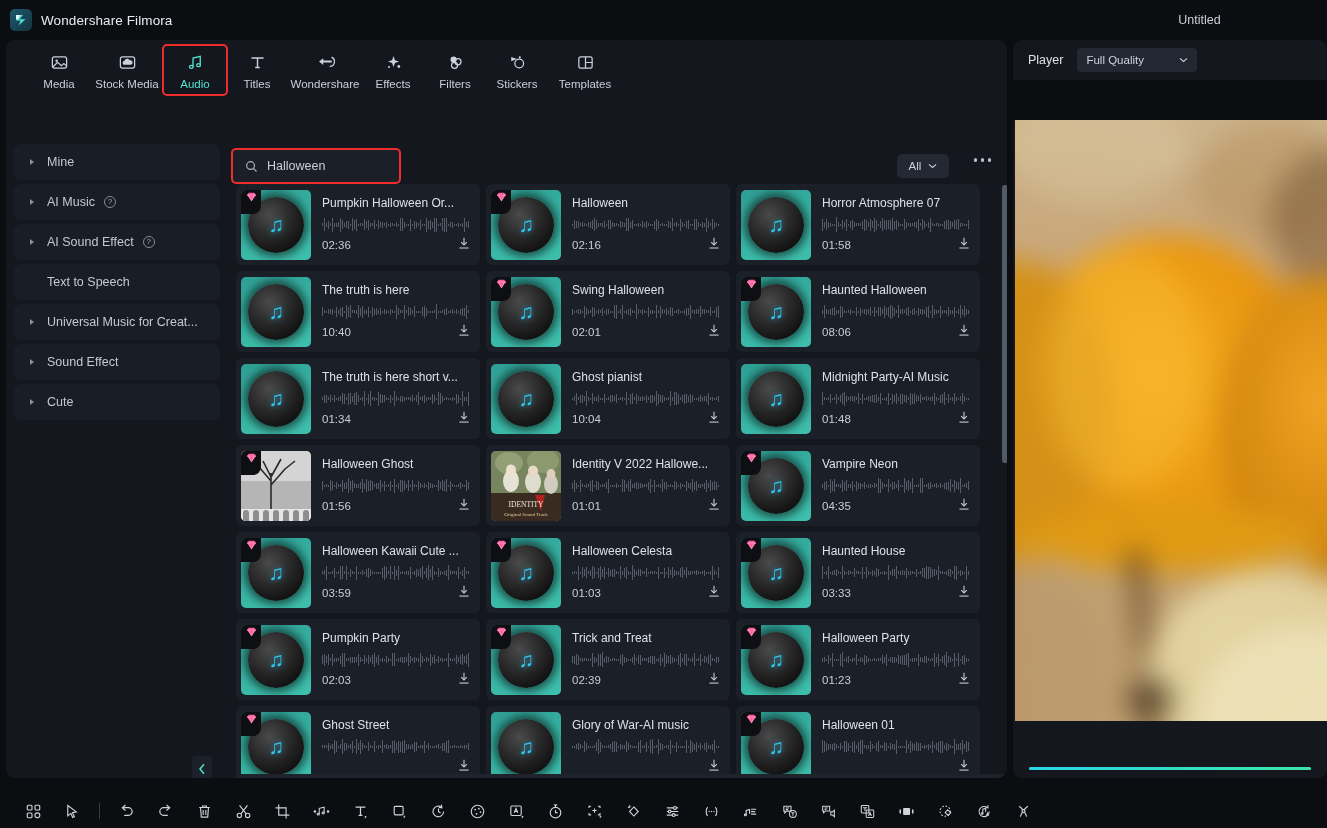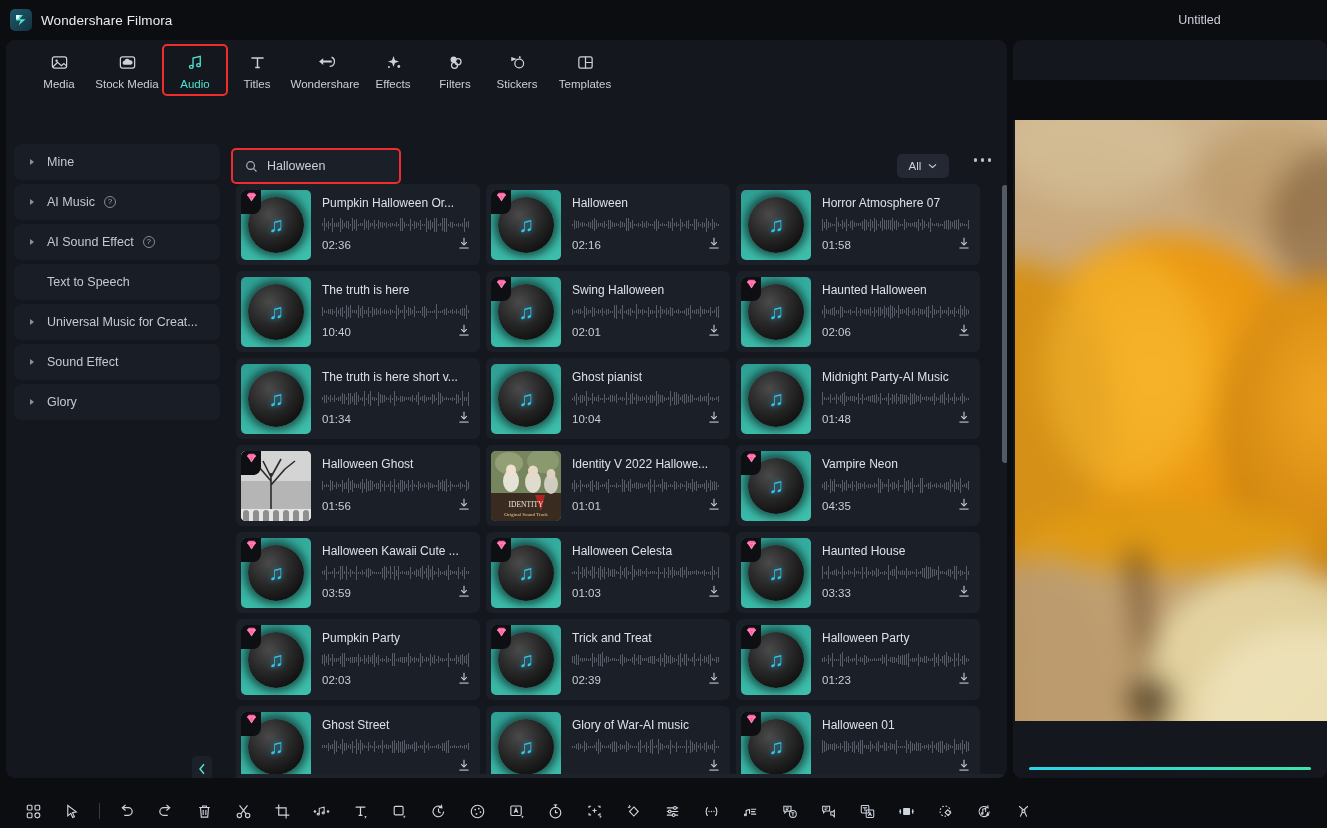--- a/index.html
+++ b/index.html
@@ -349,21 +349,21 @@
       <div class="side-item">
         <span class="caret"></span>
         <span class="side-label">Universal Music for Creat...</span>
       </div>
       <div class="side-item">
         <span class="caret"></span>
         <span class="side-label">Sound Effect</span>
       </div>
       <div class="side-item">
         <span class="caret"></span>
-        <span class="side-label">Glory</span>
+        <span class="side-label">Cute</span>
       </div>
     </div>
 
     <div class="collapse-btn">
       <svg width="8" height="12" viewBox="0 0 8 12" fill="none" stroke="#4fe3d0" stroke-width="1.5">
         <path d="M6 1.2 L2 6 L6 10.8"></path>
       </svg>
     </div>
 
     <div class="searchrow">
@@ -964,21 +964,21 @@
                 <i style="height:4px"></i>
                 <i style="height:10px"></i>
                 <i style="height:2px"></i>
                 <i style="height:5px"></i>
                 <i style="height:13px"></i>
                 <i style="height:6px"></i>
                 <i style="height:11px"></i>
                 <i style="height:6px"></i>
                 <i style="height:4px"></i>
               </div>
-              <div class="cdur">02:06</div>
+              <div class="cdur">08:06</div>
               <span class="dl">
                 <svg width="14" height="15" viewBox="0 0 15 16" fill="none" stroke="#c9cfd9" stroke-width="1.15">
                   <path d="M7.5 1.8 V9.4"></path>
                   <path d="M4.5 6.6 L7.5 9.6 L10.5 6.6"></path>
                   <path d="M2.6 12.9 H12.4"></path>
                 </svg>
               </span>
             </div>
           </div>
           <div class="card">
@@ -2473,20 +2473,31 @@
     <div class="vscroll"></div>
 
     <div class="feedback">
       
       
       
     </div>
   </div>
 
   <div class="player">
+    <div class="player-head">
+      <span class="plab">Player</span>
+      <div class="quality">
+        <span>Full Quality</span>
+        <span>
+          <svg width="9" height="6" viewBox="0 0 10 6" fill="none" stroke="#cbd1db" stroke-width="1.2">
+            <path d="M1 1.2 L5 4.6 L9 1.2"></path>
+          </svg>
+        </span>
+      </div>
+    </div>
     <div class="stage"></div>
 
     <div class="video">
       <div class="blurlayer">
         <svg width="392" height="681" viewBox="0 0 392 681" preserveAspectRatio="none">
           <defs>
             <radialGradient id="pk1" cx="45%" cy="40%" r="70%">
               <stop offset="0%" stop-color="#f7b024"></stop>
               <stop offset="62%" stop-color="#e8940e"></stop>
               <stop offset="100%" stop-color="#b76c06"></stop>

